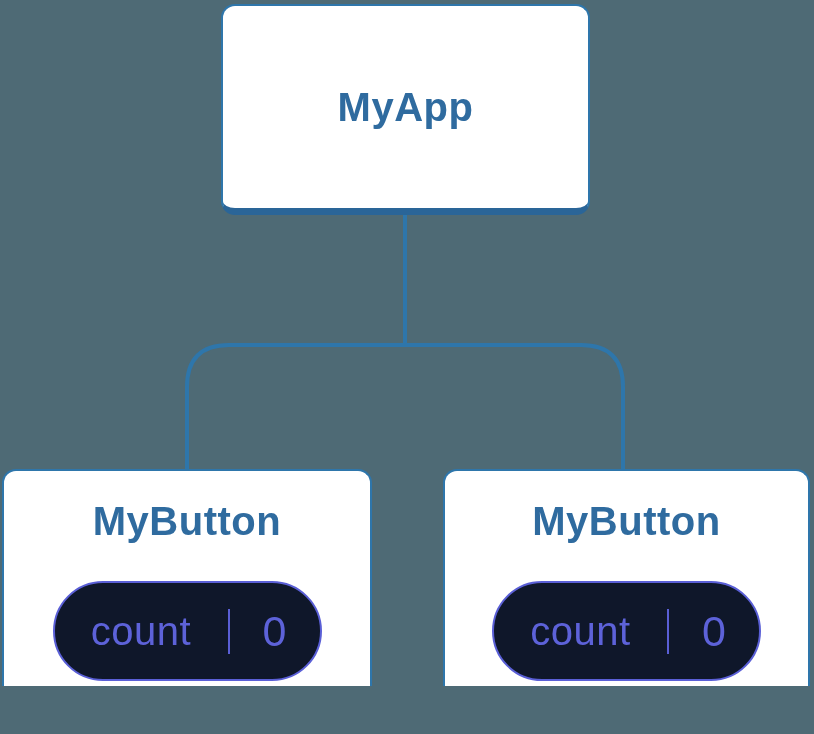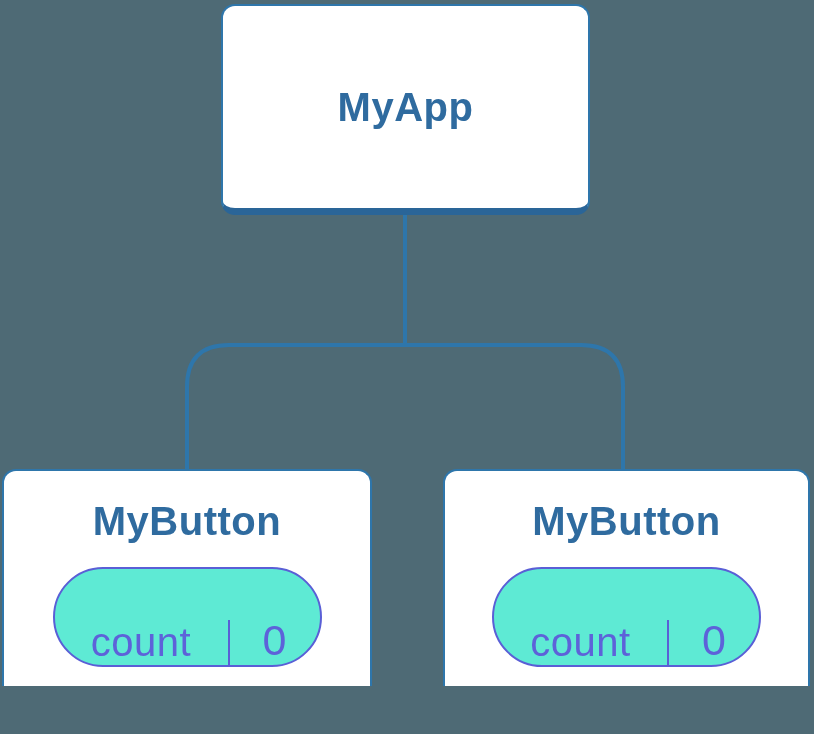--- a/index.html
+++ b/index.html
@@ -57,29 +57,29 @@
     font-weight: 600;
     line-height: 44px;
     letter-spacing: 0.5px;
     white-space: nowrap;
   }
   .card-child .node-title {
     margin-top: 28px;
   }
   .state-pill {
     box-sizing: border-box;
-    margin-top: 24px;
+    margin-top: 38px;
     width: 269px;
     height: 100px;
     border: 2.5px solid var(--purple, #5A5FD6);
     border-radius: 50px;
     display: flex;
-    align-items: flex-end;
+    align-items: center;
     overflow: hidden;
-    background: #5eead4;
+    background: #0f172a;
   }
   .state-name-cell {
     box-sizing: border-box;
     width: 175px;
     border-right: 2.5px solid var(--purple, #5A5FD6);
     display: flex;
     align-items: center;
     justify-content: center;
   }
   .state-value-cell {

